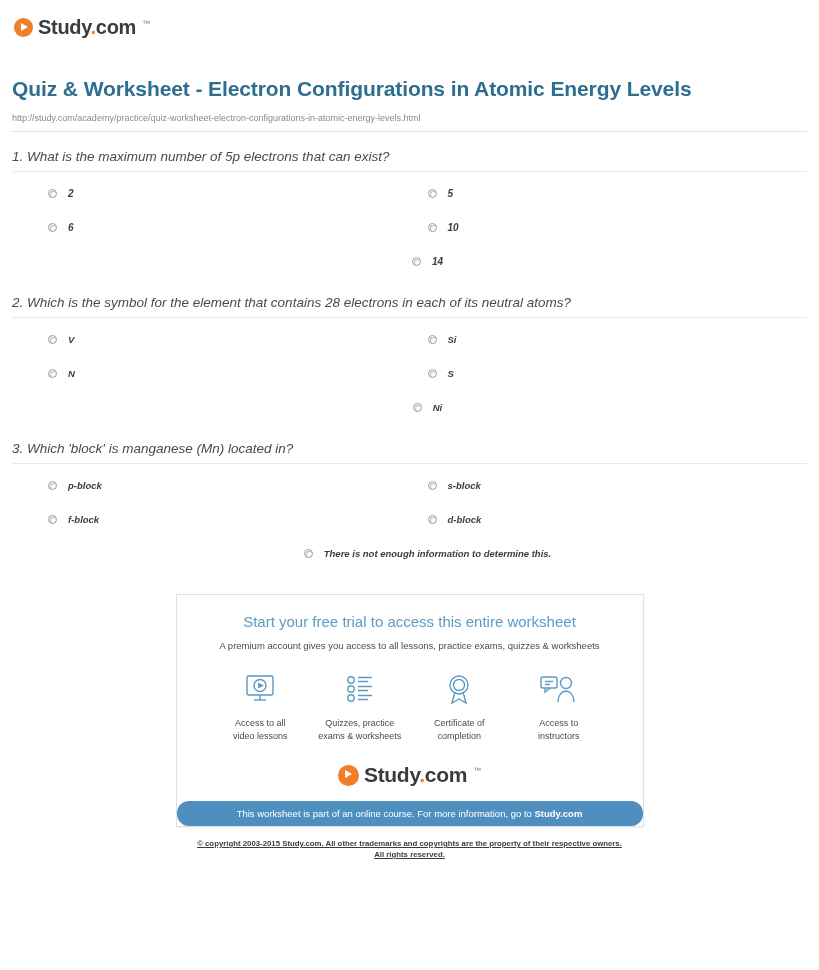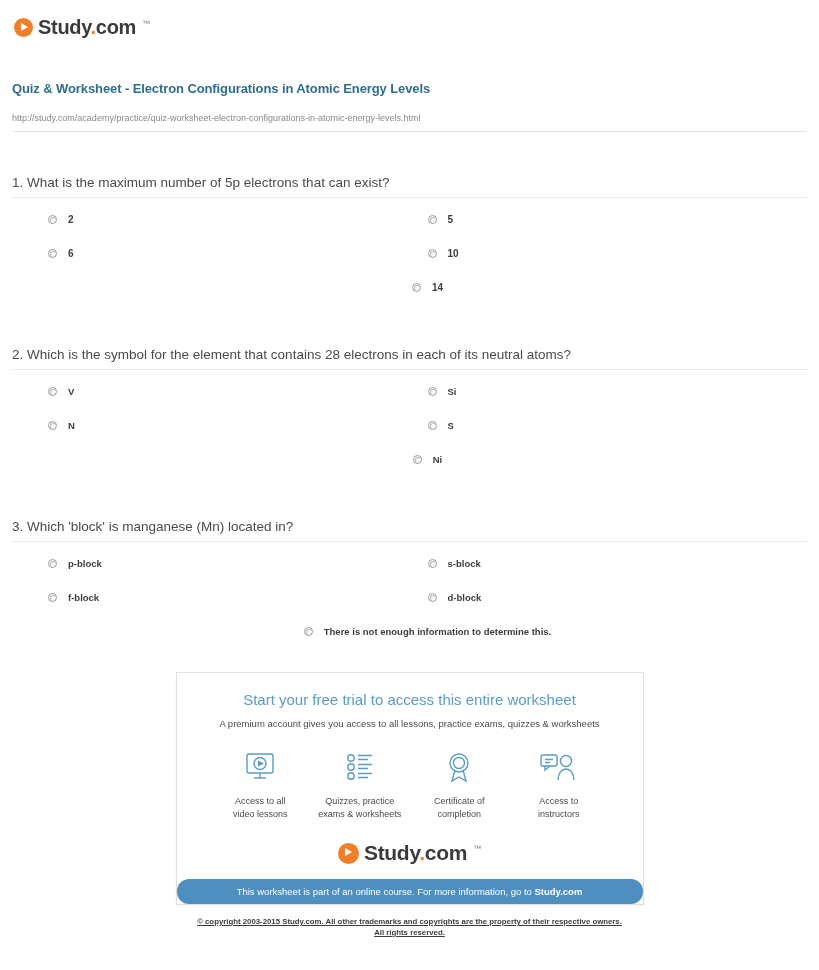--- a/index.html
+++ b/index.html
@@ -64,37 +64,38 @@
     margin-top: 3px;
   }
 
   
   .title-block {
     margin-top: 36px;
     padding-bottom: 4px;
     border-bottom: 1px solid #e3e3e3;
   }
   .doc-title {
-    font-size: 13px;
+    font-size: 21px;
     line-height: 24px;
     font-weight: bold;
     color: #2e6e8e;
     margin: 0 0 12px 0;
     letter-spacing: -0.1px;
   }
   .doc-url {
     font-size: 9px;
     color: #8a8a8a;
     margin: 4px 0 4px 0;
     word-break: break-all;
   }
 
   
   .question {
-    margin-top: 43px;
+    margin-top: 17px;
+    font-style: italic;
   }
   .q-text {
     font-size: 13.5px;
     color: #4a4a4a;
     padding: 0 0 7px 0;
     border-bottom: 1px solid #e9e9e9;
   }
   .options {
     display: flex;
     flex-wrap: wrap;

